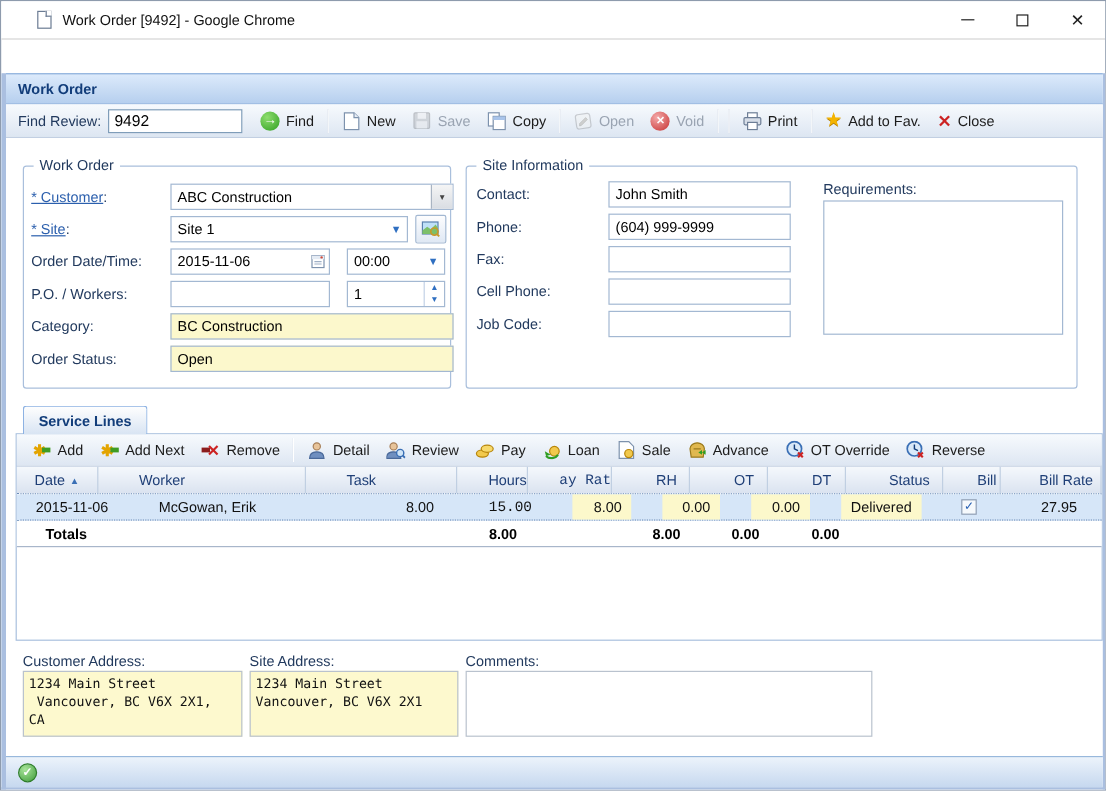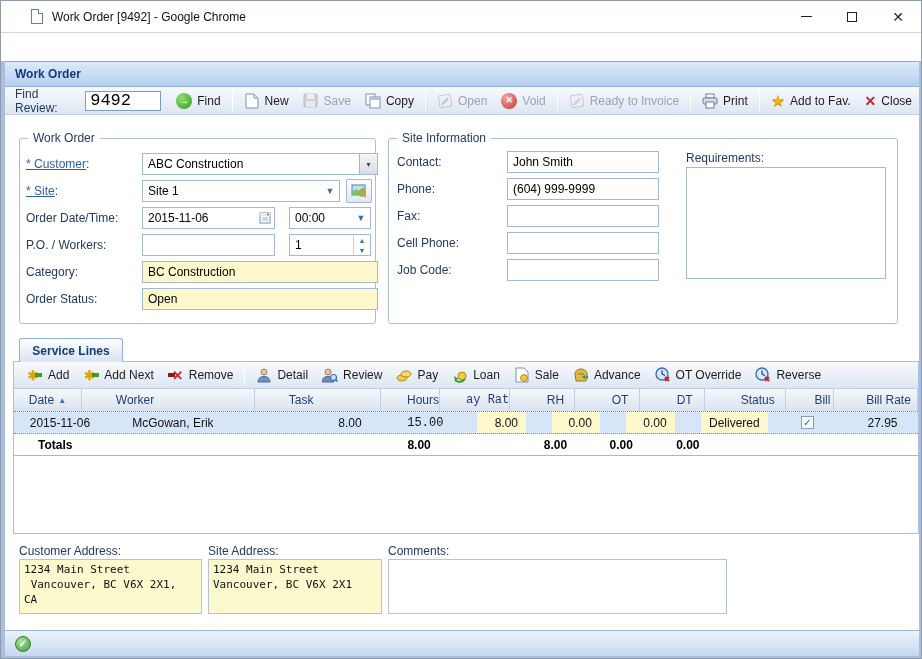--- a/index.html
+++ b/index.html
@@ -22,21 +22,21 @@
   
   .app-frame { position:absolute; left:0; top:60px; width:922px; height:599px; background:#fff; border-left:4px solid #aabfe0; border-right:4px solid #aabfe0; border-bottom:4px solid #aabfe0; }
 
   .page-header { position:absolute; left:0; top:0; width:914px; height:26px; background:linear-gradient(#dceafb,#b6cfee); border-top:1px solid #7fa7d9; border-bottom:1px solid #8fb2de; display:flex; align-items:center; }
   .page-header .hdr-title { color:#123d7a; font-weight:bold; font-size:12px; margin-left:10px; }
 
   
   .toolbar { display:flex; align-items:center; background:linear-gradient(#f7fafd,#dde6f2); border-bottom:1px solid #c2cfe2; }
   .main-toolbar { position:absolute; left:0; top:26px; width:914px; height:28px; padding-left:10px; }
   .tb-label { color:#223a5e; margin-right:6px; }
-  .tb-input { width:76px; height:20px; border:1px solid #7f9db9; font-size:17px; padding:1px 4px; font-family:Liberation Mono, monospace; }
+  .tb-input { width:112px; height:20px; border:1px solid #7f9db9; font-size:13px; padding:1px 4px; font-family:Liberation Sans, sans-serif; }
   .tb-btn { display:flex; align-items:center; gap:5px; padding:2px 7px; color:#1c1c1c; cursor:default; white-space:nowrap; }
   .tb-btn.disabled { color:#9aa4b2; }
   .tb-btn.disabled .ico { opacity:.45; filter:grayscale(85%); }
   .tb-sep { width:1px; height:20px; background:#b9c6d9; border-right:1px solid #ffffff; margin:0 4px; }
   .ico { width:16px; height:16px; display:inline-flex; align-items:center; justify-content:center; }
   .ico svg { display:block; }
 
   .circle-green { width:16px; height:16px; border-radius:50%; background:radial-gradient(circle at 35% 30%, #8ede6e, #2f9e22); color:#fff; font-size:11px; font-weight:bold; display:flex; align-items:center; justify-content:center; line-height:1; }
   .circle-red { width:16px; height:16px; border-radius:50%; background:radial-gradient(circle at 35% 30%, #f4a9a9, #c53030); color:#fff; font-size:9px; font-weight:bold; display:flex; align-items:center; justify-content:center; line-height:1; }
   .star-glyph { color:#f4b400; font-size:16px; line-height:1; text-shadow:0 1px 0 #b27c00; }
@@ -164,29 +164,20 @@
               <path d="M5 10l5-5 1.5 1.5-5 5L5 12z" fill="#c9a864" stroke="#8a7440" stroke-width=".5"></path>
             </svg>
         </span>
         <span>Open</span>
       </div>
       <div class="tb-btn disabled">
         <span class="circle-red">✕</span>
         <span>Void</span>
       </div>
       <span class="tb-sep"></span>
-      <div class="tb-btn disabled">
-        <span class="ico">
-          <svg width="16" height="16" viewBox="0 0 16 16">
-              <rect x="2" y="2" width="12" height="12" rx="2" fill="#eef2f7" stroke="#8a9cb5" transform="rotate(-8 8 8)"></rect>
-              <path d="M5 10l5-5 1.5 1.5-5 5L5 12z" fill="#aebcd0" stroke="#7b8aa0" stroke-width=".5"></path>
-            </svg>
-        </span>
-        <span>Ready to Invoice</span>
-      </div>
       <span class="tb-sep"></span>
       <div class="tb-btn">
         <span class="ico">
           <svg width="16" height="16" viewBox="0 0 16 16">
               <rect x="4" y="1" width="8" height="4" fill="#fff" stroke="#6d7e96"></rect>
               <rect x="1" y="5" width="14" height="6" rx="1" fill="#d7dee8" stroke="#6d7e96"></rect>
               <rect x="4" y="9" width="8" height="6" fill="#fff" stroke="#6d7e96"></rect>
             </svg>
         </span>
         <span>Print</span>

